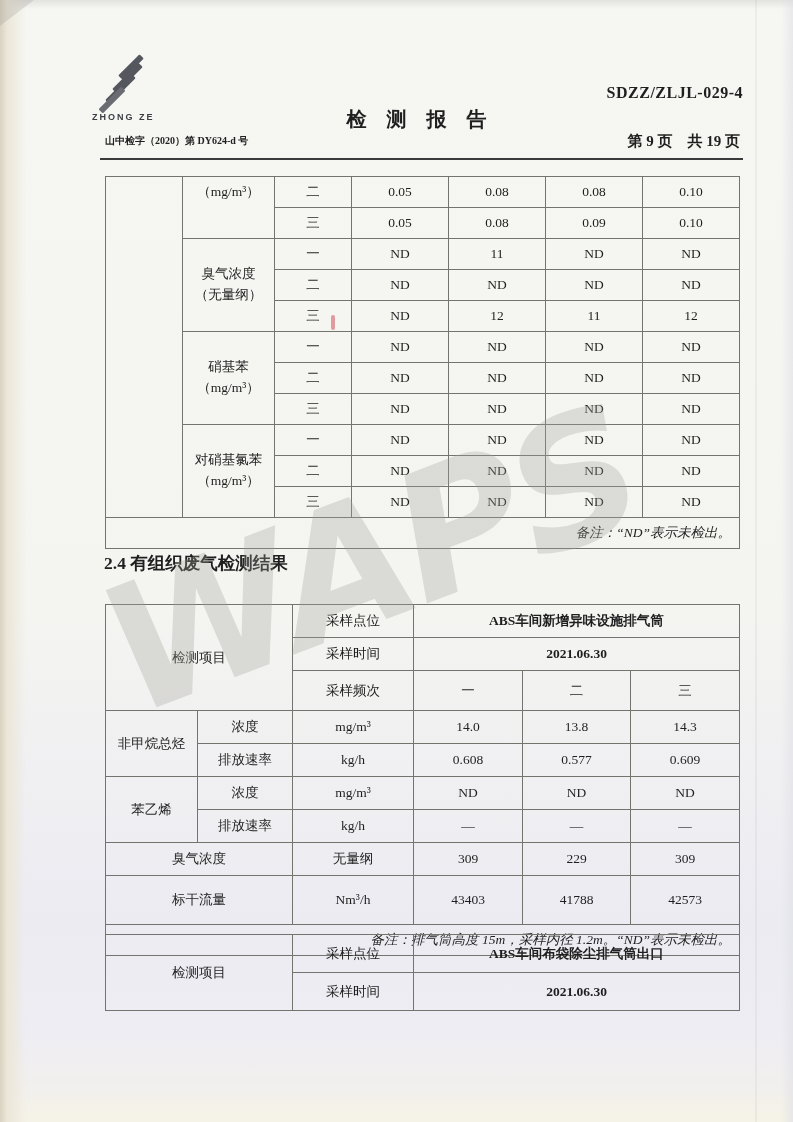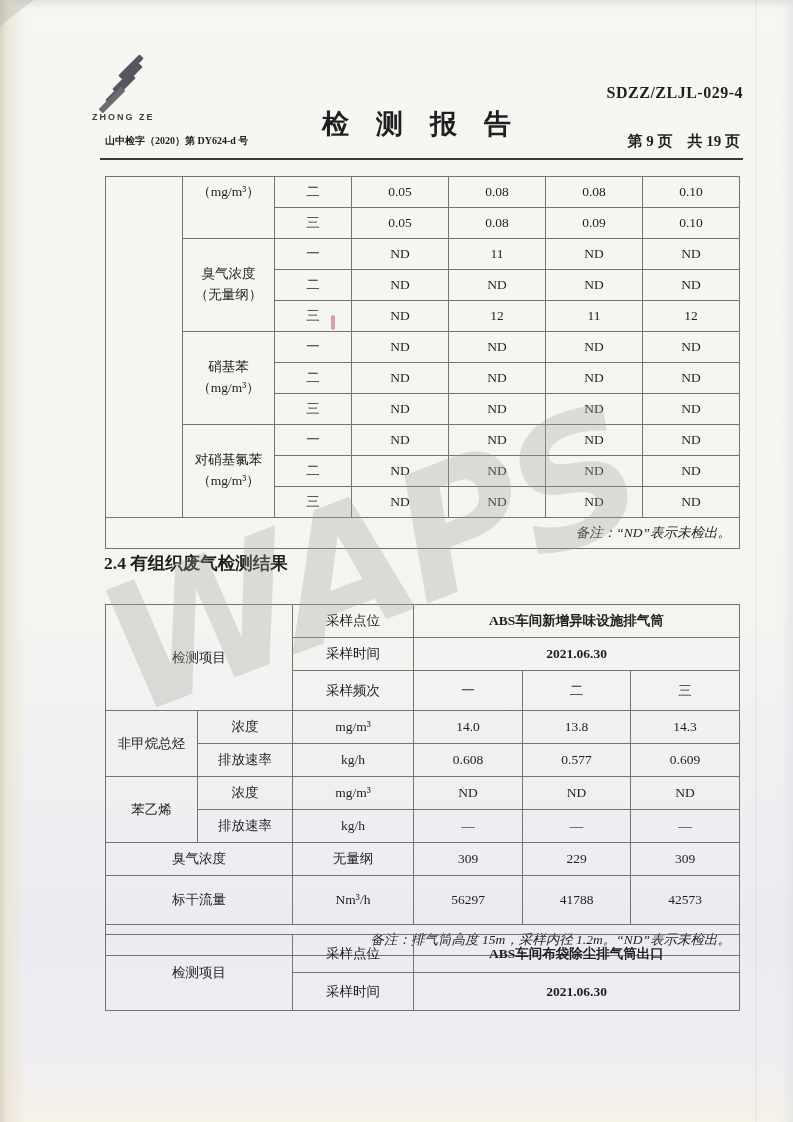--- a/index.html
+++ b/index.html
@@ -26,21 +26,21 @@
   
   .logo{position:absolute;left:94px;top:56px;width:70px;height:62px;}
   .logo .stripe{position:absolute;width:37px;height:6px;background:#55575e;transform:rotate(-45deg);border-radius:1px;}
   .logo .s1{left:22px;top:8px;width:30px;}
   .logo .s2{left:15px;top:19px;}
   .logo .s3{left:8px;top:30px;}
   .logo .s4{left:2px;top:41px;width:32px;background:#6a6c72;}
   .logo-text{position:absolute;left:92px;top:112px;font-family:"Liberation Sans","DejaVu Sans",sans-serif;
     font-size:9px;font-weight:bold;letter-spacing:2px;color:#3c3e44;}
   .doc-code{position:absolute;right:50px;top:84px;font-size:16px;font-weight:bold;letter-spacing:.5px;}
-  .report-title{position:absolute;left:0;right:0;top:106px;text-align:center;font-size:27px;font-weight:bold;padding-left:40px;}
+  .report-title{position:absolute;left:0;right:0;top:106px;text-align:center;font-size:20px;font-weight:bold;padding-left:40px;}
   .report-number{position:absolute;left:105px;top:134px;font-size:10px;font-weight:bold;}
   .page-indicator{position:absolute;right:53px;top:132px;font-size:15px;font-weight:bold;}
   .header-rule{position:absolute;left:100px;top:158px;width:643px;height:2px;background:#3a3a3a;}
   
   .watermark{
     position:absolute;left:70px;top:400px;width:600px;height:320px;z-index:3;
     display:flex;align-items:center;justify-content:center;pointer-events:none;
     font-family:"DejaVu Sans","Liberation Sans",sans-serif;font-style:italic;font-weight:bold;
     font-size:175px;letter-spacing:-6px;color:rgba(158,160,152,.30);
     transform:rotate(-21deg);user-select:none;
@@ -249,21 +249,21 @@
     <tr style="height:33px">
       <td colspan="2">臭气浓度</td>
       <td>无量纲</td>
       <td>309</td>
       <td>229</td>
       <td>309</td>
     </tr>
     <tr style="height:49px">
       <td colspan="2">标干流量</td>
       <td>Nm³/h</td>
-      <td>56297</td>
+      <td>43403</td>
       <td>41788</td>
       <td>42573</td>
     </tr>
     <tr style="height:31px">
       <td colspan="6" class="note-cell">备注：排气筒高度 15m，采样内径 1.2m。“ND”表示未检出。</td>
     </tr>
   </tbody>
     </table>
 
   <table class="tbl t3">

